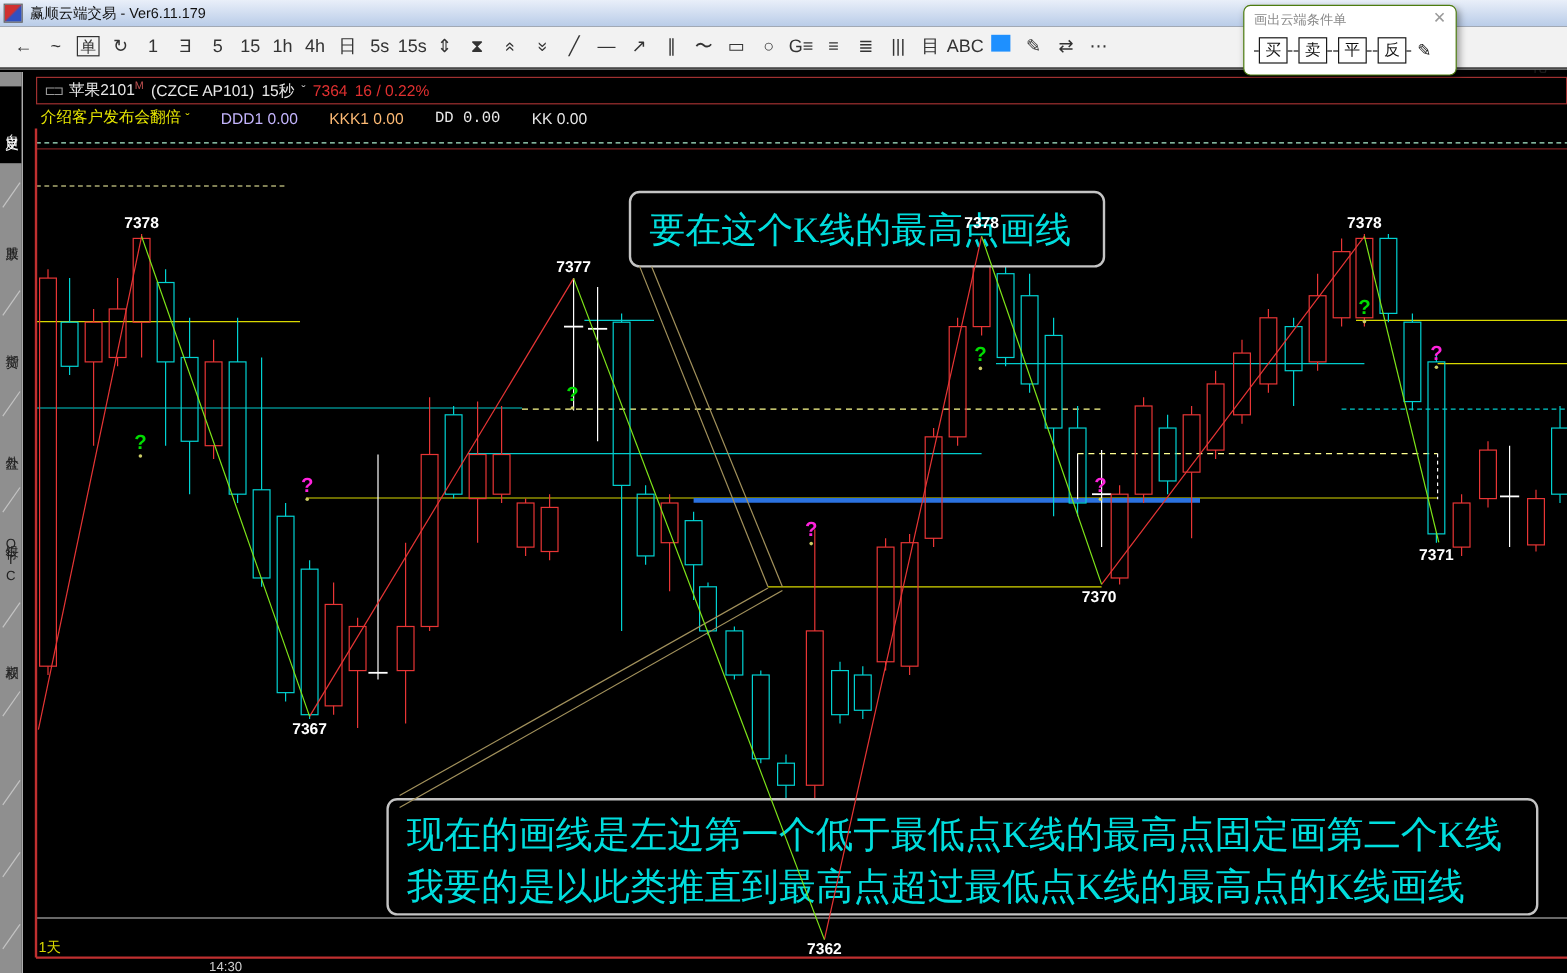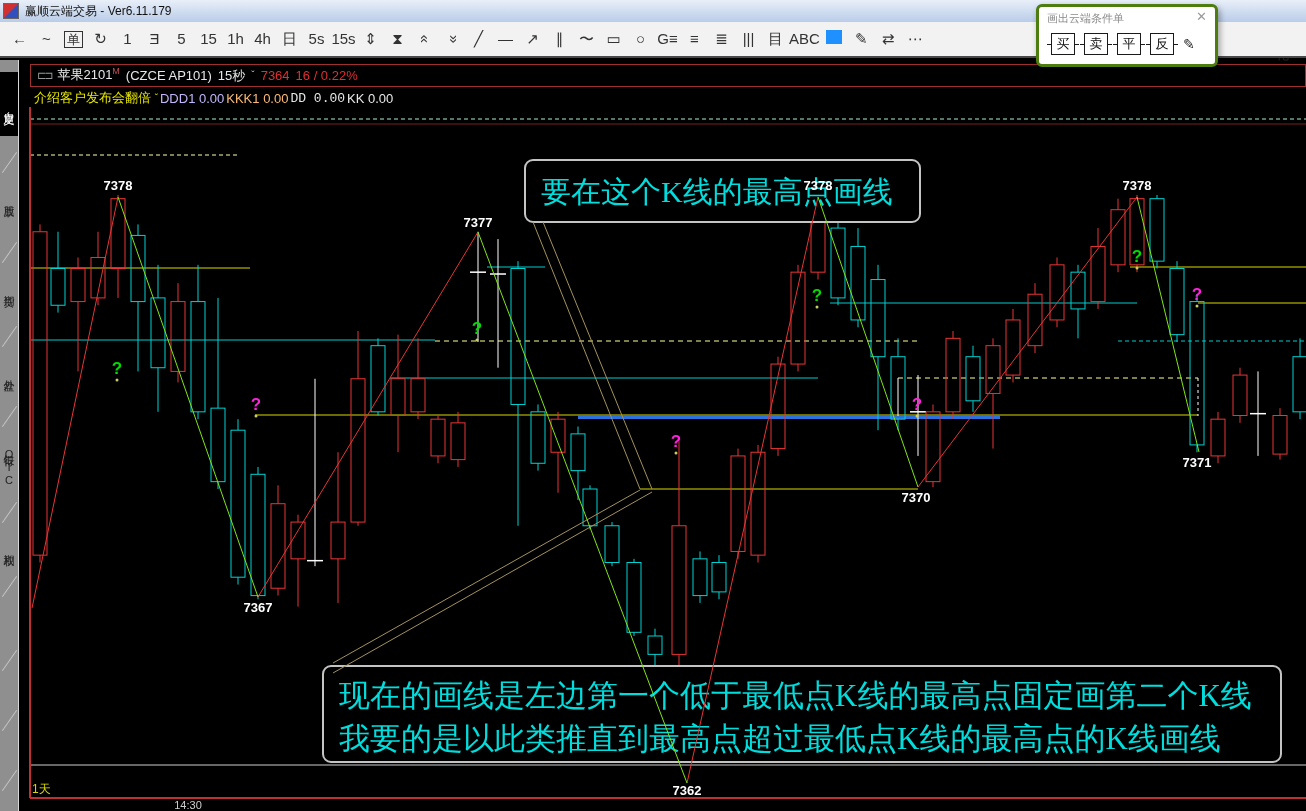--- a/index.html
+++ b/index.html
@@ -22,21 +22,21 @@
     height:26px;line-height:26px;cursor:default;white-space:nowrap;}
   .tb-icon.boxed span{border:1px solid #333;padding:0 2px;font-size:13px;}
   .tb-icon.rot-up{transform:rotate(90deg);}
   .tb-icon.rot-dn{transform:rotate(-90deg);}
   .tb-swatch{width:16px;height:14px;background:#1e90ff;margin:0 6px;}
   .tb-right{position:absolute;top:28px;font-size:13px;color:#222;z-index:29;}
   .r-a{left:1214px;} .r-b{left:1238px;} .r-c{left:1276px;}
 
   
   .float-panel{position:absolute;left:1036px;top:4px;width:176px;height:57px;
-    background:#fff;border:3px solid #4d7c0f;border-radius:6px;z-index:60;
+    background:#fff;border:1px solid #4d7c0f;border-radius:6px;z-index:60;
     box-shadow:2px 3px 6px rgba(0,0,0,.35);}
   .fp-title{font-size:11px;color:#8a8a8a;padding:4px 8px 0 8px;display:flex;
     justify-content:space-between;}
   .fp-close{color:#9a9a9a;font-size:13px;cursor:default;line-height:11px;}
   .fp-row{display:flex;align-items:center;gap:9px;padding:7px 0 0 12px;}
   .cond-btn{width:22px;height:20px;border:1px solid #1a1a1a;font-size:13px;
     color:#111;display:flex;align-items:center;justify-content:center;
     position:relative;background:#fff;}
   .cond-btn::before,.cond-btn::after{content:"";position:absolute;top:50%;
     width:4px;height:1px;background:#1a1a1a;}
@@ -58,21 +58,21 @@
     background:#000;border-left:1px solid #d8d8d8;z-index:1;}
   .chart-head1{position:absolute;left:30px;top:64px;width:1276px;height:23px;
     border:1px solid #a03030;color:#e8e8e8;font-size:13px;display:flex;
     align-items:center;padding-left:6px;box-sizing:border-box;z-index:10;gap:6px;}
   .link-glyph{color:#999;font-size:11px;letter-spacing:-2px;}
   .sym-sup{color:#c05050;font-size:9px;vertical-align:super;}
   .price-red{color:#e03030;}
   .chg-red{color:#e03030;}
   .caret{font-size:10px;color:#ccc;}
   .chart-head2{position:absolute;left:30px;top:89px;height:18px;color:#e8e8e8;
-    font-size:13px;display:flex;align-items:center;gap:2px;padding-left:4px;z-index:10;}
+    font-size:13px;display:flex;align-items:center;gap:26px;padding-left:4px;z-index:10;}
   .ind-name{color:#e8e800;}
   #chart-svg{position:absolute;left:0;top:0;z-index:5;}
   .ann-text{font-family:"Liberation Serif",serif;}
 </style>
 </head>
 <body>
 
 <div class="chart-bg"></div>
 
 <div class="titlebar">

